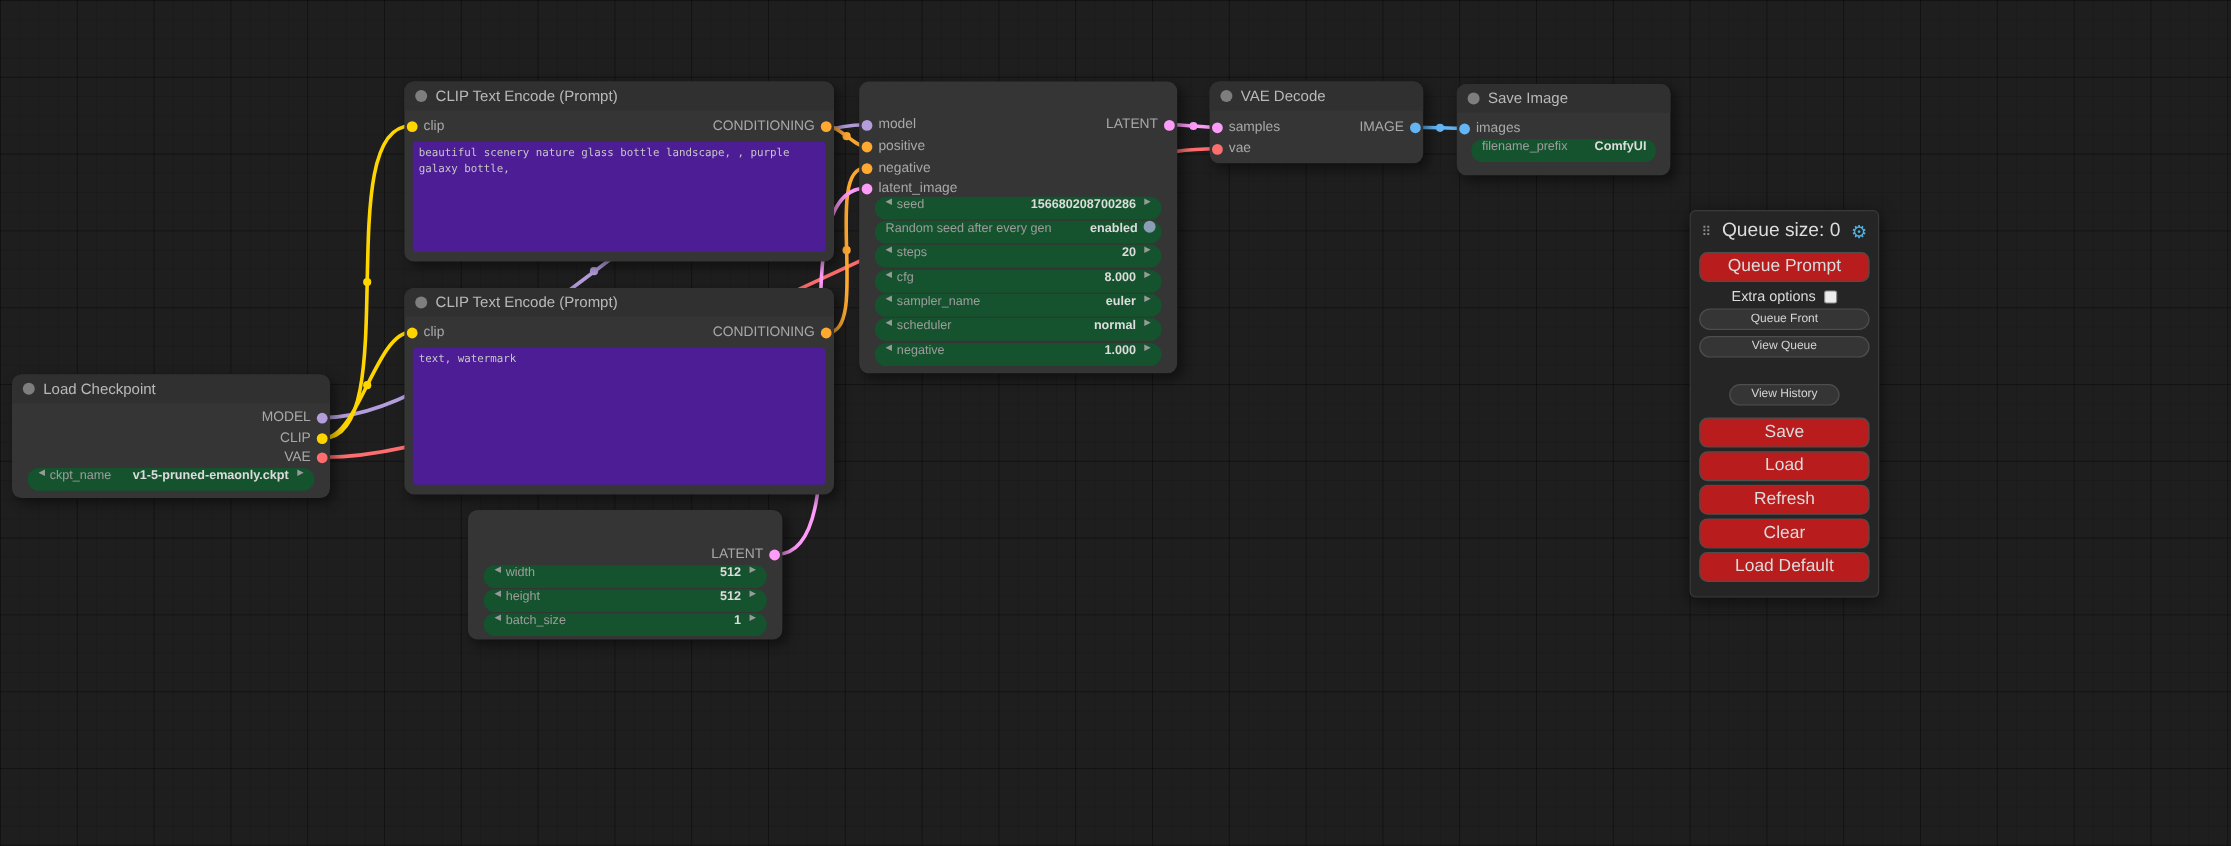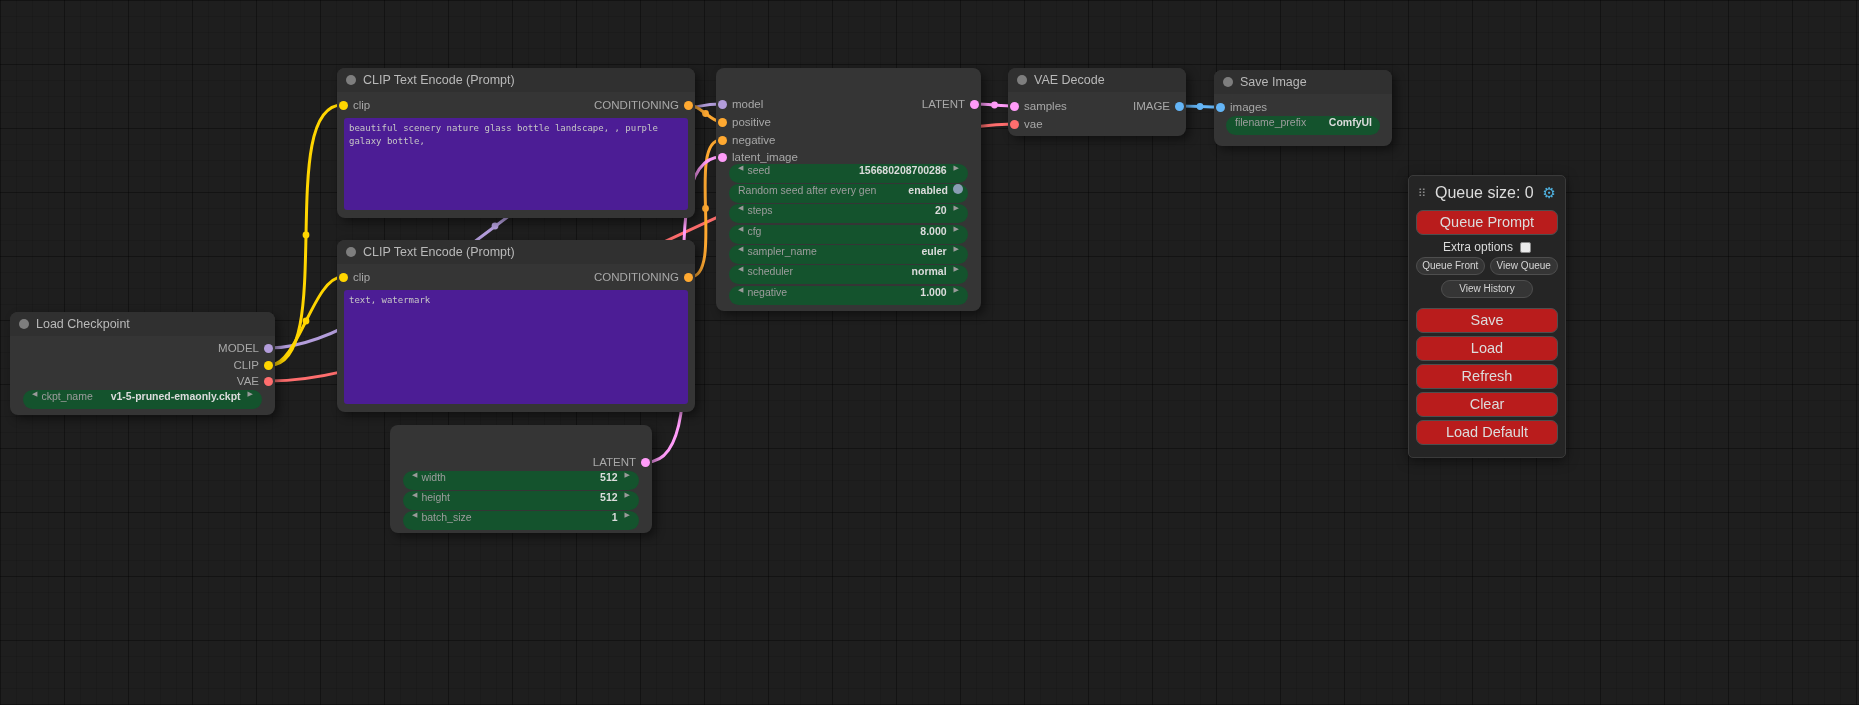--- a/index.html
+++ b/index.html
@@ -53,21 +53,21 @@
   .qp-drag { color:#8a8a8a; font-size:11px; cursor:grab; }
   .qp-size { flex:1; text-align:center; font-size:16px; color:#dcdcdc; }
   .qp-gear { font-size:15px; cursor:pointer; }
   .qp-big { width:100%; display:block; margin:3px 0; padding:3px 0 4px; background:#b91c1c;
             border:1px solid #4e4e4e; border-radius:7px; color:#dcdcdc; font-size:14.5px;
             font-family:inherit; cursor:pointer; }
   .qp-extra { display:flex; align-items:center; justify-content:center; gap:7px;
               font-size:12px; color:#dcdcdc; margin:5px 0 3px; }
   .qp-checkbox { width:11px; height:11px; background:#ececec; border:1px solid #8a8a8a;
                  border-radius:2px; cursor:pointer; }
-  .qp-row { display:flex; gap:5px; margin:2px 0 3px; }
+  .qp-row { display:flex; gap:5px; margin:2px 0 20px;flex-direction:column; }
   .qp-small { flex:1; background:#353535; border:1px solid #4e4e4e; border-radius:9px;
               color:#d5d5d5; font-size:10px; padding:2px 0 3px; font-family:inherit; cursor:pointer; }
   .qp-center { text-align:center; margin:0 0 10px; }
   .qp-center .qp-small { flex:none; width:92px; }
 </style>
 </head>
 <body>
 
 <div id="canvas">
 

